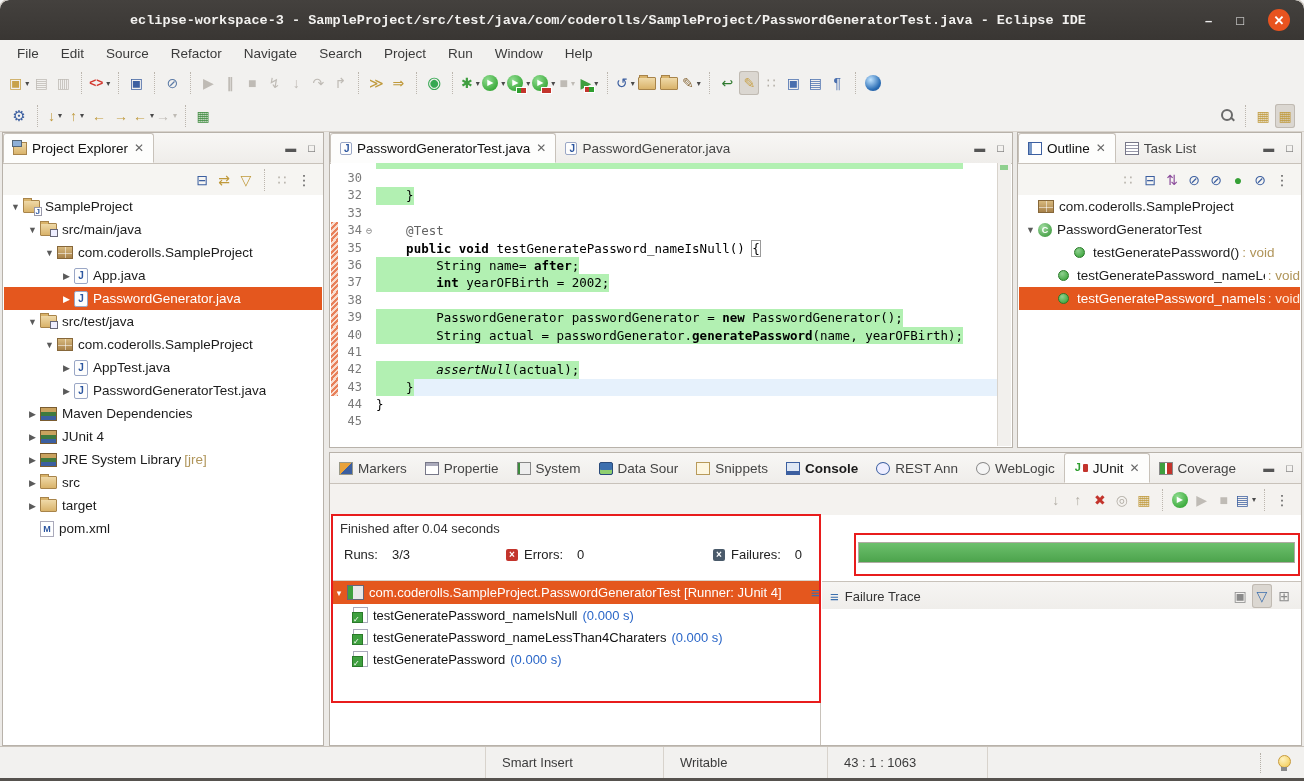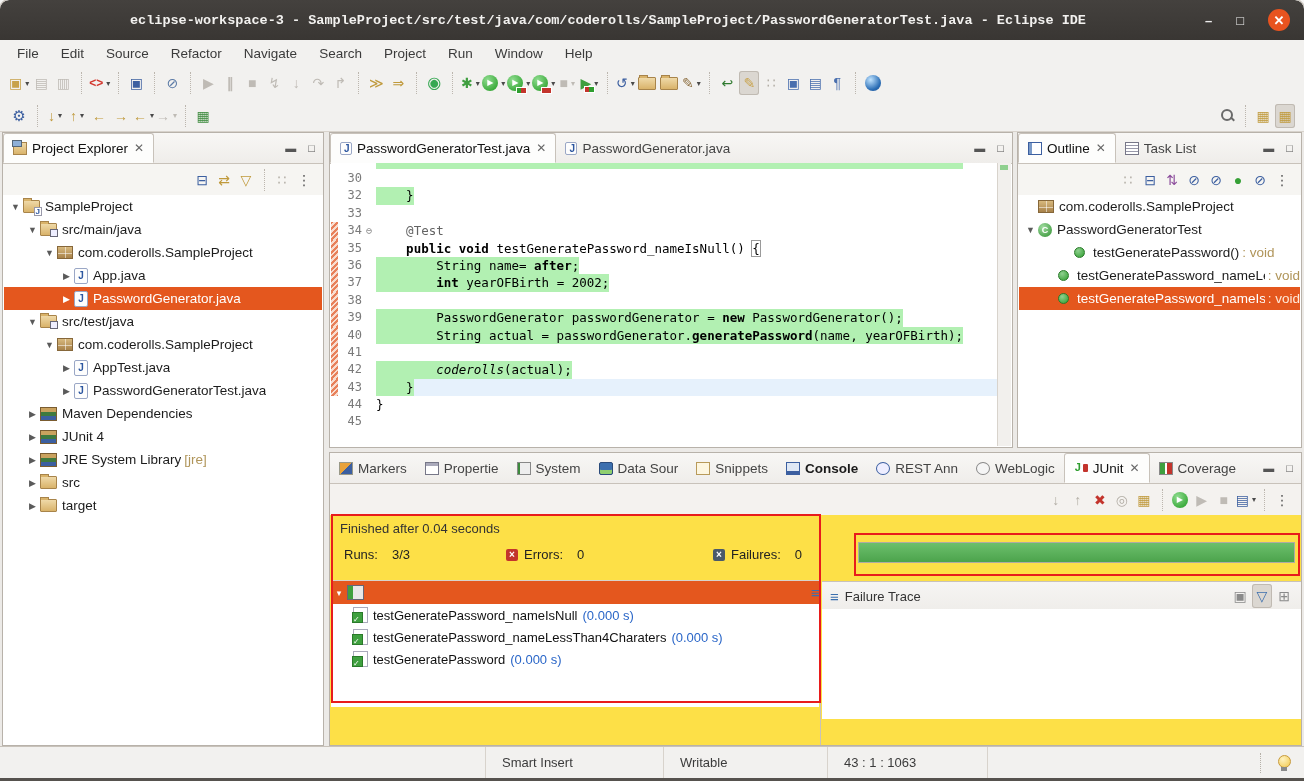--- a/index.html
+++ b/index.html
@@ -34,21 +34,21 @@
   .cfolder::before{content:"";position:absolute;top:-3px;left:0;width:7px;height:2px;background:#d9b36a;border:1px solid #a8844a;border-bottom:none;}
   .mag{width:13px;height:13px;position:relative;}
   .mag::before{content:"";position:absolute;left:0;top:0;width:8px;height:8px;border:2px solid #6a6a6a;border-radius:50%;}
   .mag::after{content:"";position:absolute;left:9px;top:9px;width:5px;height:2px;background:#6a6a6a;transform:rotate(45deg);}
   
   .main{position:absolute;top:132px;left:0;right:0;bottom:34px;background:#eceae7;}
   .panel{position:absolute;background:#fff;border:1px solid #b8b2aa;box-sizing:border-box;}
   .explorer{left:2px;top:0;width:322px;bottom:1px;}
   .editor{left:329px;top:0;width:684px;height:316px;}
   .outline{left:1017px;top:0;right:2px;height:316px;}
-  .bottom{left:329px;top:320px;right:2px;bottom:1px;background:#fde047;}
+  .bottom{left:329px;top:320px;right:2px;bottom:1px;background:#ffffff;}
   .phead{height:30px;background:linear-gradient(#f8f7f5,#efedea);border-bottom:1px solid #c8c2ba;display:flex;align-items:center;}
   .ptabs{display:flex;height:100%;align-items:stretch;}
   .tab{display:flex;align-items:center;height:100%;padding:0 9px;font-size:13.5px;color:#444;white-space:nowrap;box-sizing:border-box;}
   .tab.on{background:#fdfdfc;border:1px solid #c8c2ba;border-bottom-color:#fdfdfc;border-radius:3px 3px 0 0;color:#111;}
   .tab.bold{font-weight:bold;color:#1a1a1a;}
   .tx{margin-left:6px;color:#666;font-size:12px;}
   .pbtns{margin-left:auto;display:flex;gap:12px;padding-right:8px;color:#555;font-size:11px;flex:none;}
   .ptool{height:31px;display:flex;align-items:center;justify-content:flex-end;padding:0 8px;background:#f6f5f2;}
   .ptree{position:absolute;top:62px;left:1px;right:1px;bottom:1px;background:#fff;overflow:hidden;}
   .trow{display:flex;align-items:center;height:23px;font-size:13.5px;color:#1c1c1c;white-space:nowrap;overflow:hidden;}
@@ -449,20 +449,25 @@
           <div class="trow" style="padding-left: 21px;">
             <span class="arr">▶</span>
             <span class="tic folder"></span>
             <span class="tlabel">src</span>
           </div>
           <div class="trow" style="padding-left: 21px;">
             <span class="arr">▶</span>
             <span class="tic folder"></span>
             <span class="tlabel">target</span>
           </div>
+          <div class="trow" style="padding-left: 21px;">
+            <span class="arr"></span>
+            <span class="tic xml"></span>
+            <span class="tlabel">pom.xml</span>
+          </div>
         </div>
     </div>
 
     <div class="panel editor">
       <div class="phead">
         <div class="ptabs" id="editor-tabs">
             <span class="tab on">
               <span class="ti ti-javafile"></span>
               <span>PasswordGeneratorTest.java</span>
               <span class="tx">✕</span>
@@ -543,21 +548,21 @@
             <div class="cl">
               <span class="mark hatch"></span>
               <span class="ln">41</span>
               <span class="fold"></span>
               <span class="cw"></span>
             </div>
             <div class="cl">
               <span class="mark hatch"></span>
               <span class="ln">42</span>
               <span class="fold"></span>
-              <span class="cw"><span class="ht ghl"><span>        </span><span class="s-it">coderolls</span><span>(actual);</span></span></span>
+              <span class="cw"><span class="ht ghl"><span>        </span><span class="s-it">assertNull</span><span>(actual);</span></span></span>
             </div>
             <div class="cl">
               <span class="mark hatch"></span>
               <span class="ln">43</span>
               <span class="fold"></span>
               <span class="cw cur"><span class="ht ghl"><span>    }</span></span></span>
             </div>
             <div class="cl">
               <span class="mark"></span>
               <span class="ln">44</span>
@@ -753,20 +758,21 @@
           <span class="cgroup">
             <span class="cic fail"></span>
             <span class="clbl">Failures:</span>
             <span class="cval">0</span>
           </span>
         </div>
         <div class="testarea">
           <div class="suite">
             <span class="sarrow">▾</span>
             <span class="tic suiteic"></span>
+            <span class="slabel">com.coderolls.SampleProject.PasswordGeneratorTest [Runner: JUnit 4]</span>
           </div>
           <div id="test-rows">
               <div class="trowt">
                 <span class="tic testic"></span>
                 <span>testGeneratePassword_nameIsNull</span>
                 <span class="ttime">(0.000 s)</span>
               </div>
               <div class="trowt">
                 <span class="tic testic"></span>
                 <span>testGeneratePassword_nameLessThan4Charaters</span>

